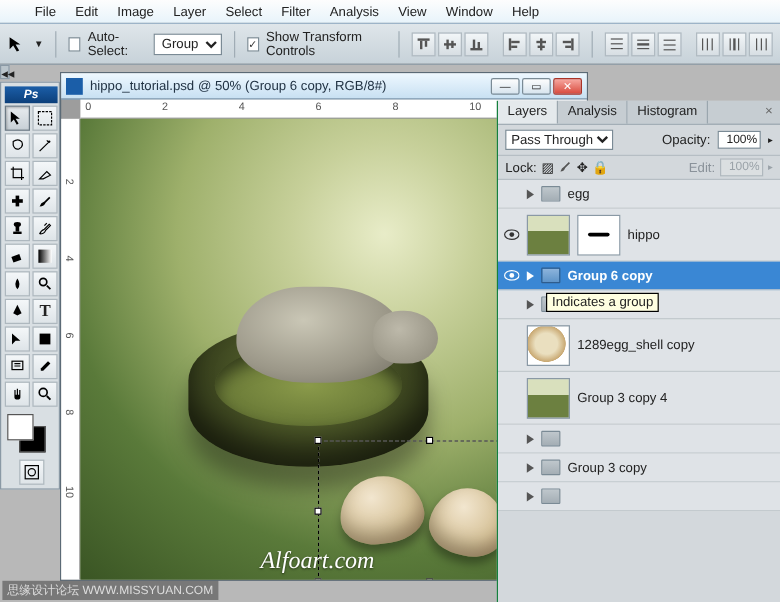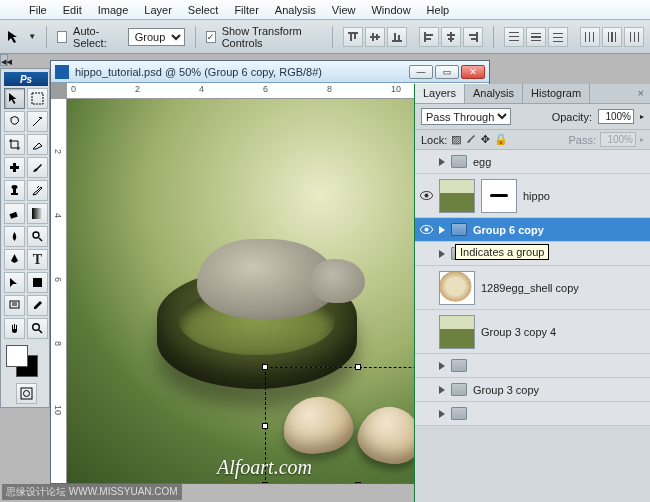--- a/index.html
+++ b/index.html
@@ -410,21 +410,21 @@
   <div class="lockrow">
     <span>Lock:</span>
     <span>▨</span>
     <span>
         <svg width="11" height="11">
           <path d="M1 9 Q2 6 4 5 L8 1 L9 2 L5 6 Q4 9 1 9" fill="#555"></path>
         </svg>
       </span>
     <span>✥</span>
     <span>🔒</span>
-    <span class="fill">Pass:</span>
+    <span class="fill">Edit:</span>
     <input disabled="" style="width: 36px; height: 15px; border: 1px solid rgb(176, 184, 190); color: rgb(154, 162, 168); text-align: right; padding-right: 2px; font-size: 10px;" value="100%">
     <span style="font-size:8px;color:#9aa2a8">▸</span>
   </div>
   <div class="layerlist">
     <div class="lrow">
       <div class="vis"></div>
       <div class="tri"></div>
       <div class="fold"></div>
       <span>egg</span>
     </div>

